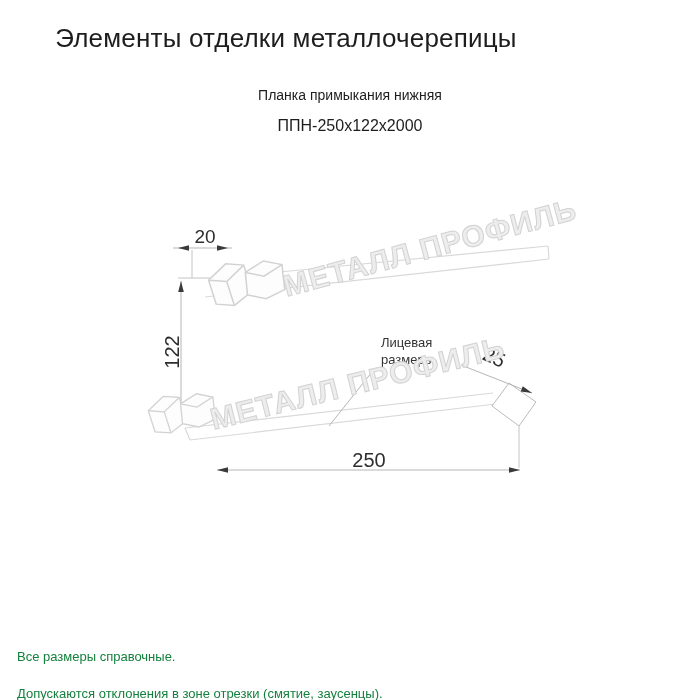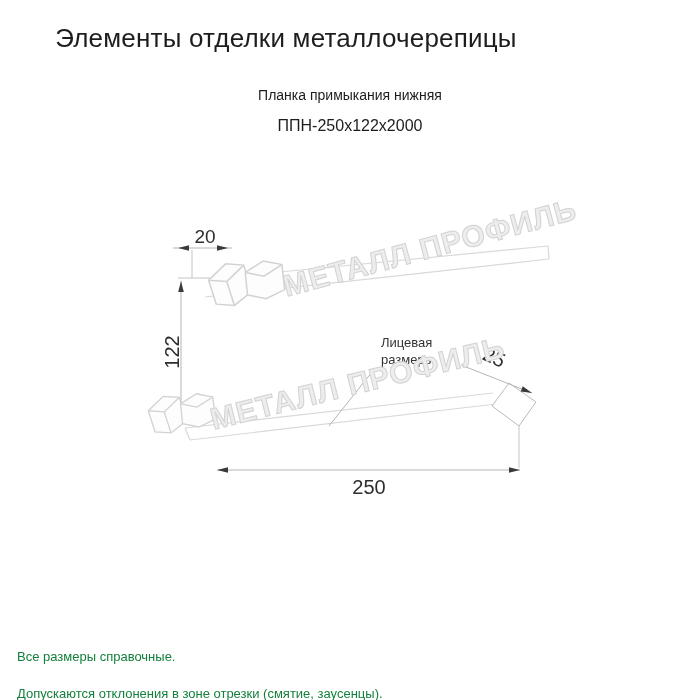--- a/index.html
+++ b/index.html
@@ -16,21 +16,21 @@
     font-family:"Liberation Sans","DejaVu Sans",sans-serif;color:var(--text-color);
   }
   .abs{position:absolute;}
   .page-title{left:0;top:23px;width:572px;text-align:center;font-size:26px;letter-spacing:0.2px;}
   .sub-title{left:0;top:87px;width:700px;text-align:center;font-size:14px;}
   .model-line{left:0;top:117px;width:700px;text-align:center;font-size:16px;}
   svg.drawing{left:0;top:0;}
   .dim-text{font-size:20px;color:#2e2e2e;text-align:center;}
   .dim-20{left:185px;top:226px;width:40px;font-size:19px;}
   .dim-122{left:150px;top:341px;width:44px;height:22px;line-height:22px;transform:rotate(-90deg);}
-  .dim-250{left:339px;top:449px;width:60px;margin-top:27px;}
+  .dim-250{left:339px;top:449px;width:60px;}
   .dim-25{left:474px;top:346px;width:40px;transform:rotate(24deg);}
   .face-label{left:381px;top:334px;width:64px;font-size:13px;line-height:17px;color:#333;}
   .watermark{
     font-size:30px;font-weight:700;letter-spacing:1px;white-space:nowrap;
     color:var(--watermark-fill);
     -webkit-text-stroke:1px var(--watermark-stroke);
     transform-origin:0 50%;height:32px;line-height:32px;
   }
   .wm-upper{left:284px;top:271px;transform:rotate(-15deg);}
   .wm-lower{left:211px;top:404px;transform:rotate(-14deg);}

